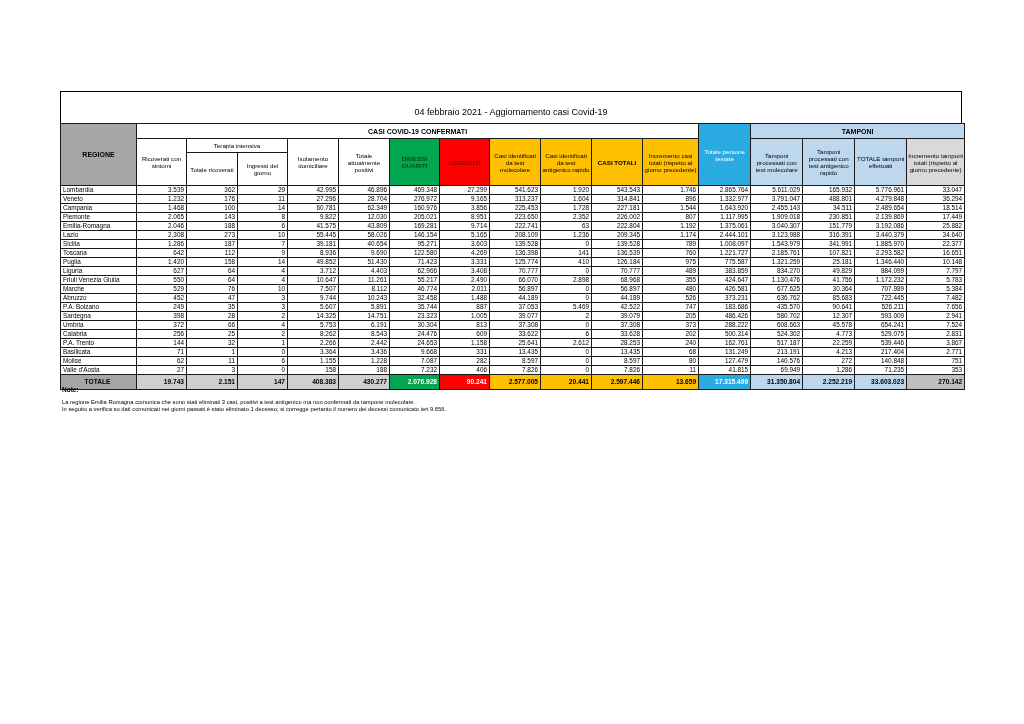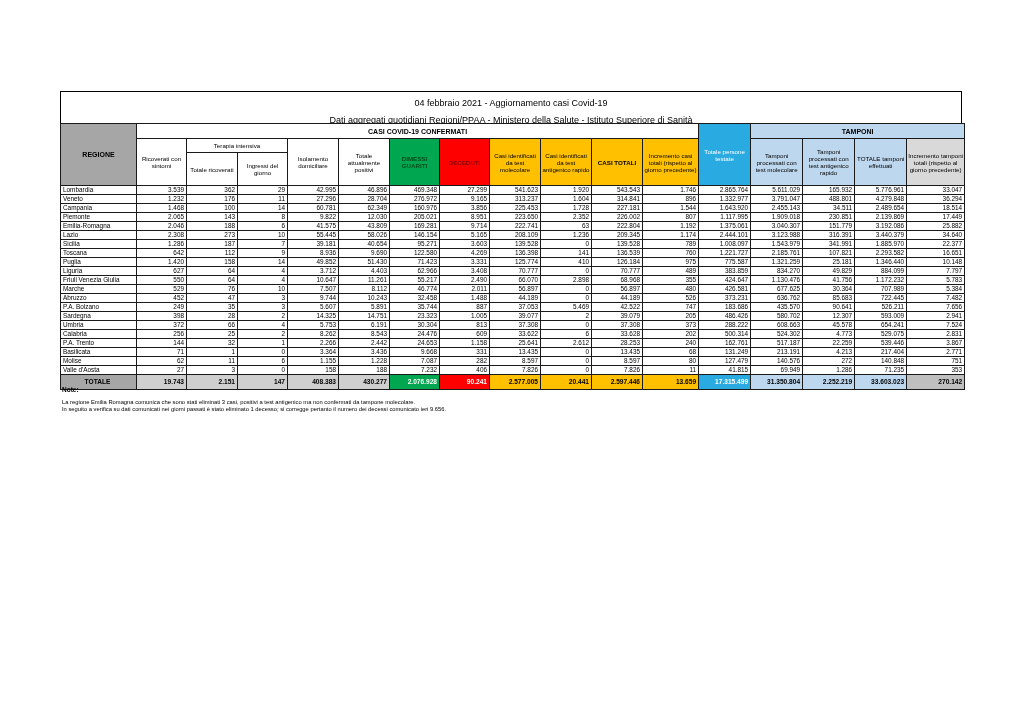--- a/index.html
+++ b/index.html
@@ -52,21 +52,20 @@
   .note-label { font-size:6.5px; font-weight:bold; margin-bottom:6px; }
   .note-line { font-size:5.8px; line-height:7px; }
 </style>
 </head>
 <body>
 
 <div id="page">
 
   <div class="title-box">
     <div>04 febbraio 2021 - Aggiornamento casi Covid-19</div>
-    <div>Dati aggregati quotidiani Regioni/PPAA - Ministero della Salute - Istituto Superiore di Sanità</div>
   </div>
 
   <table class="covid">
     <colgroup>
       <col style="width:76px">
         <col style="width:50px">
         <col style="width:51px">
         <col style="width:50px">
       <col style="width:51px">
         <col style="width:51px">

